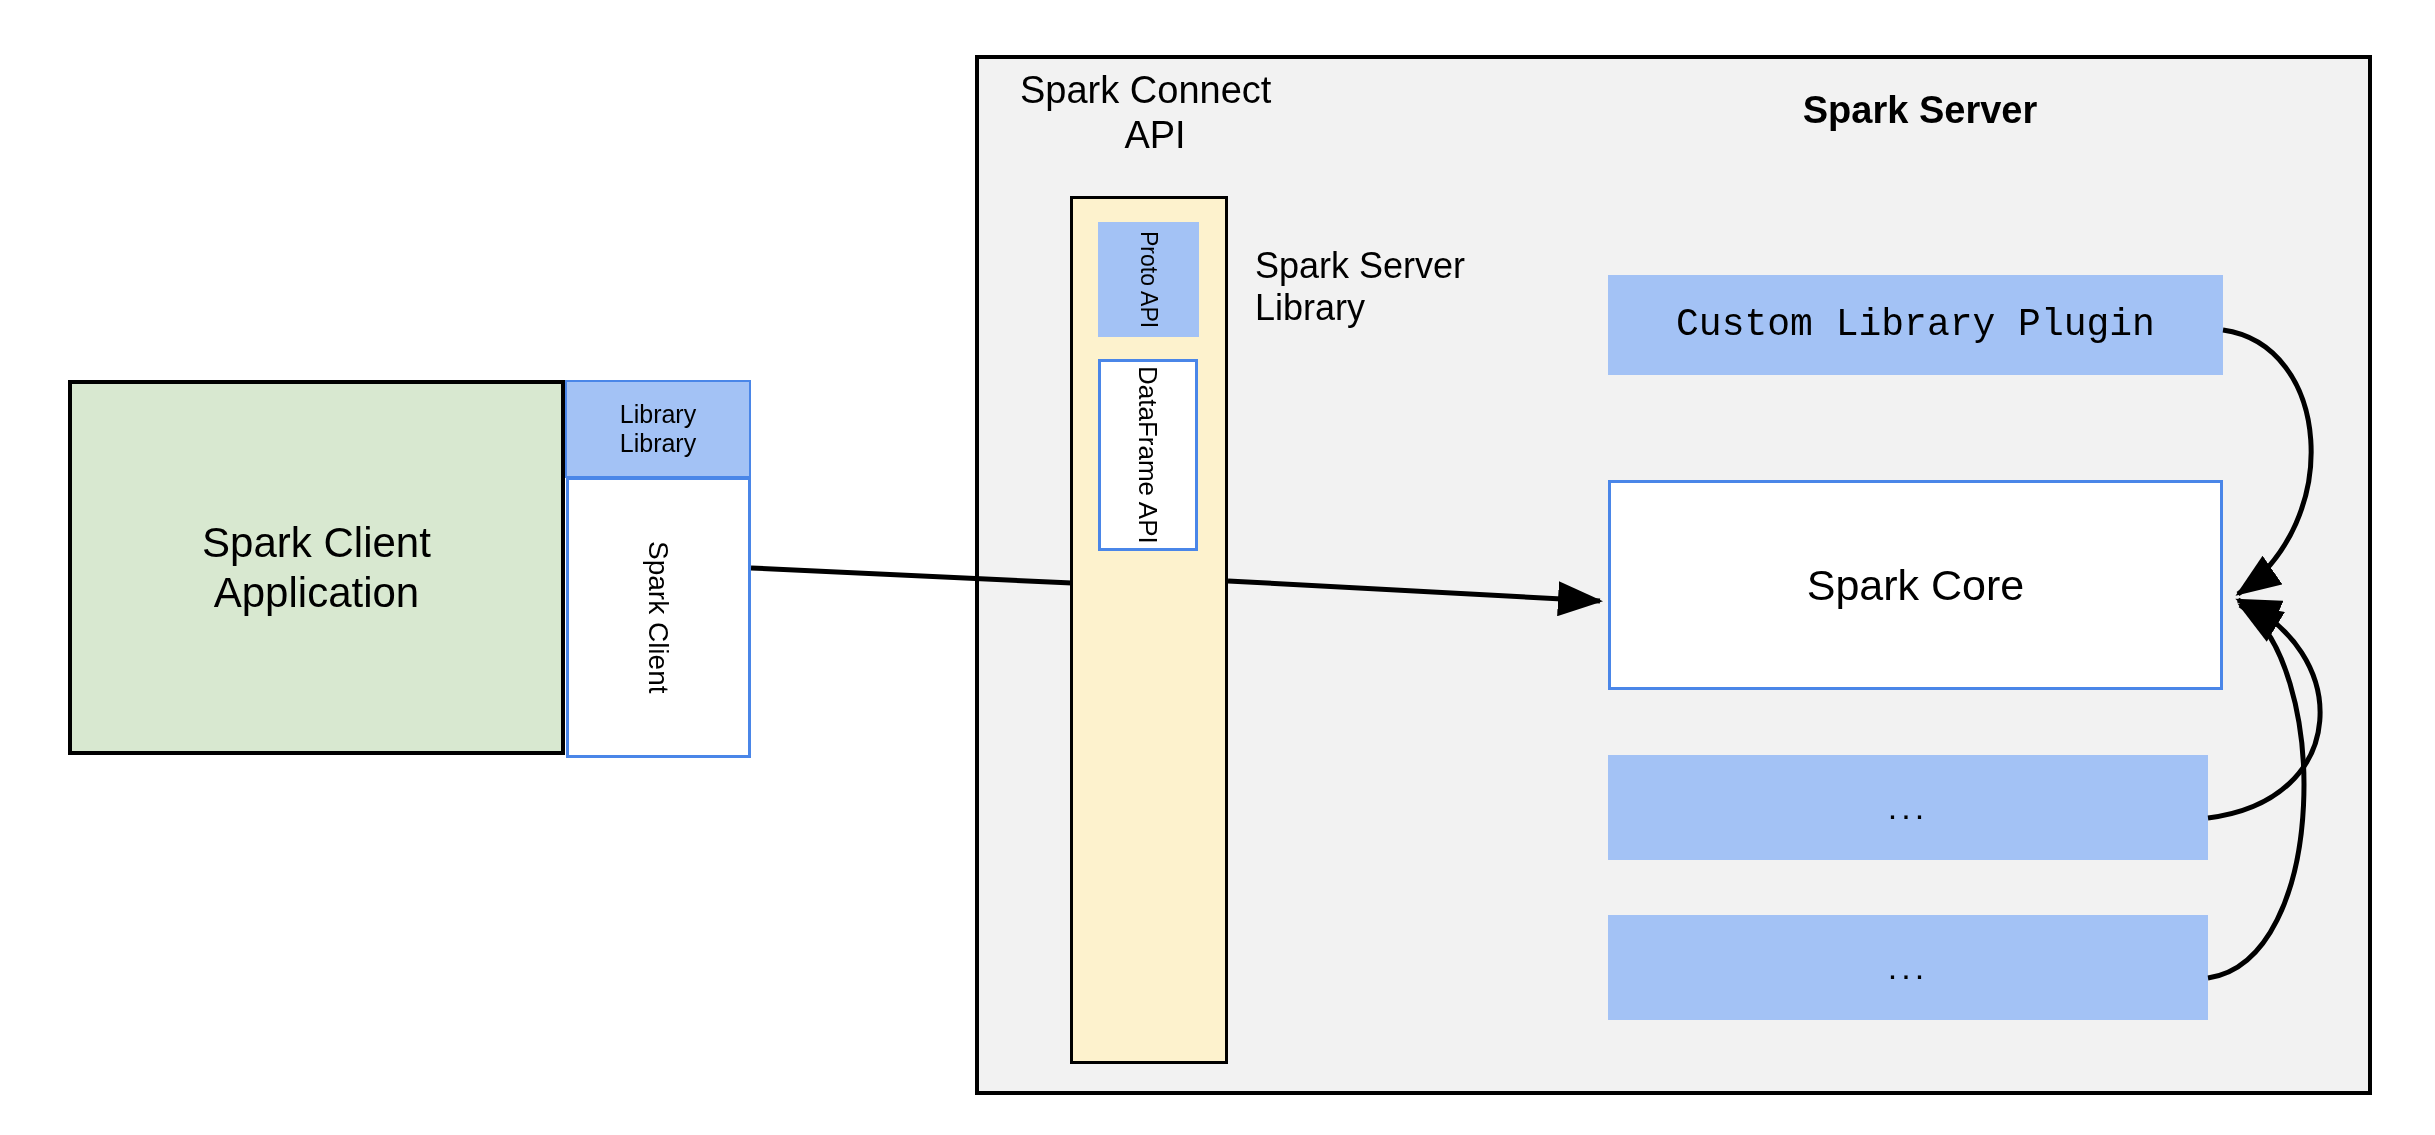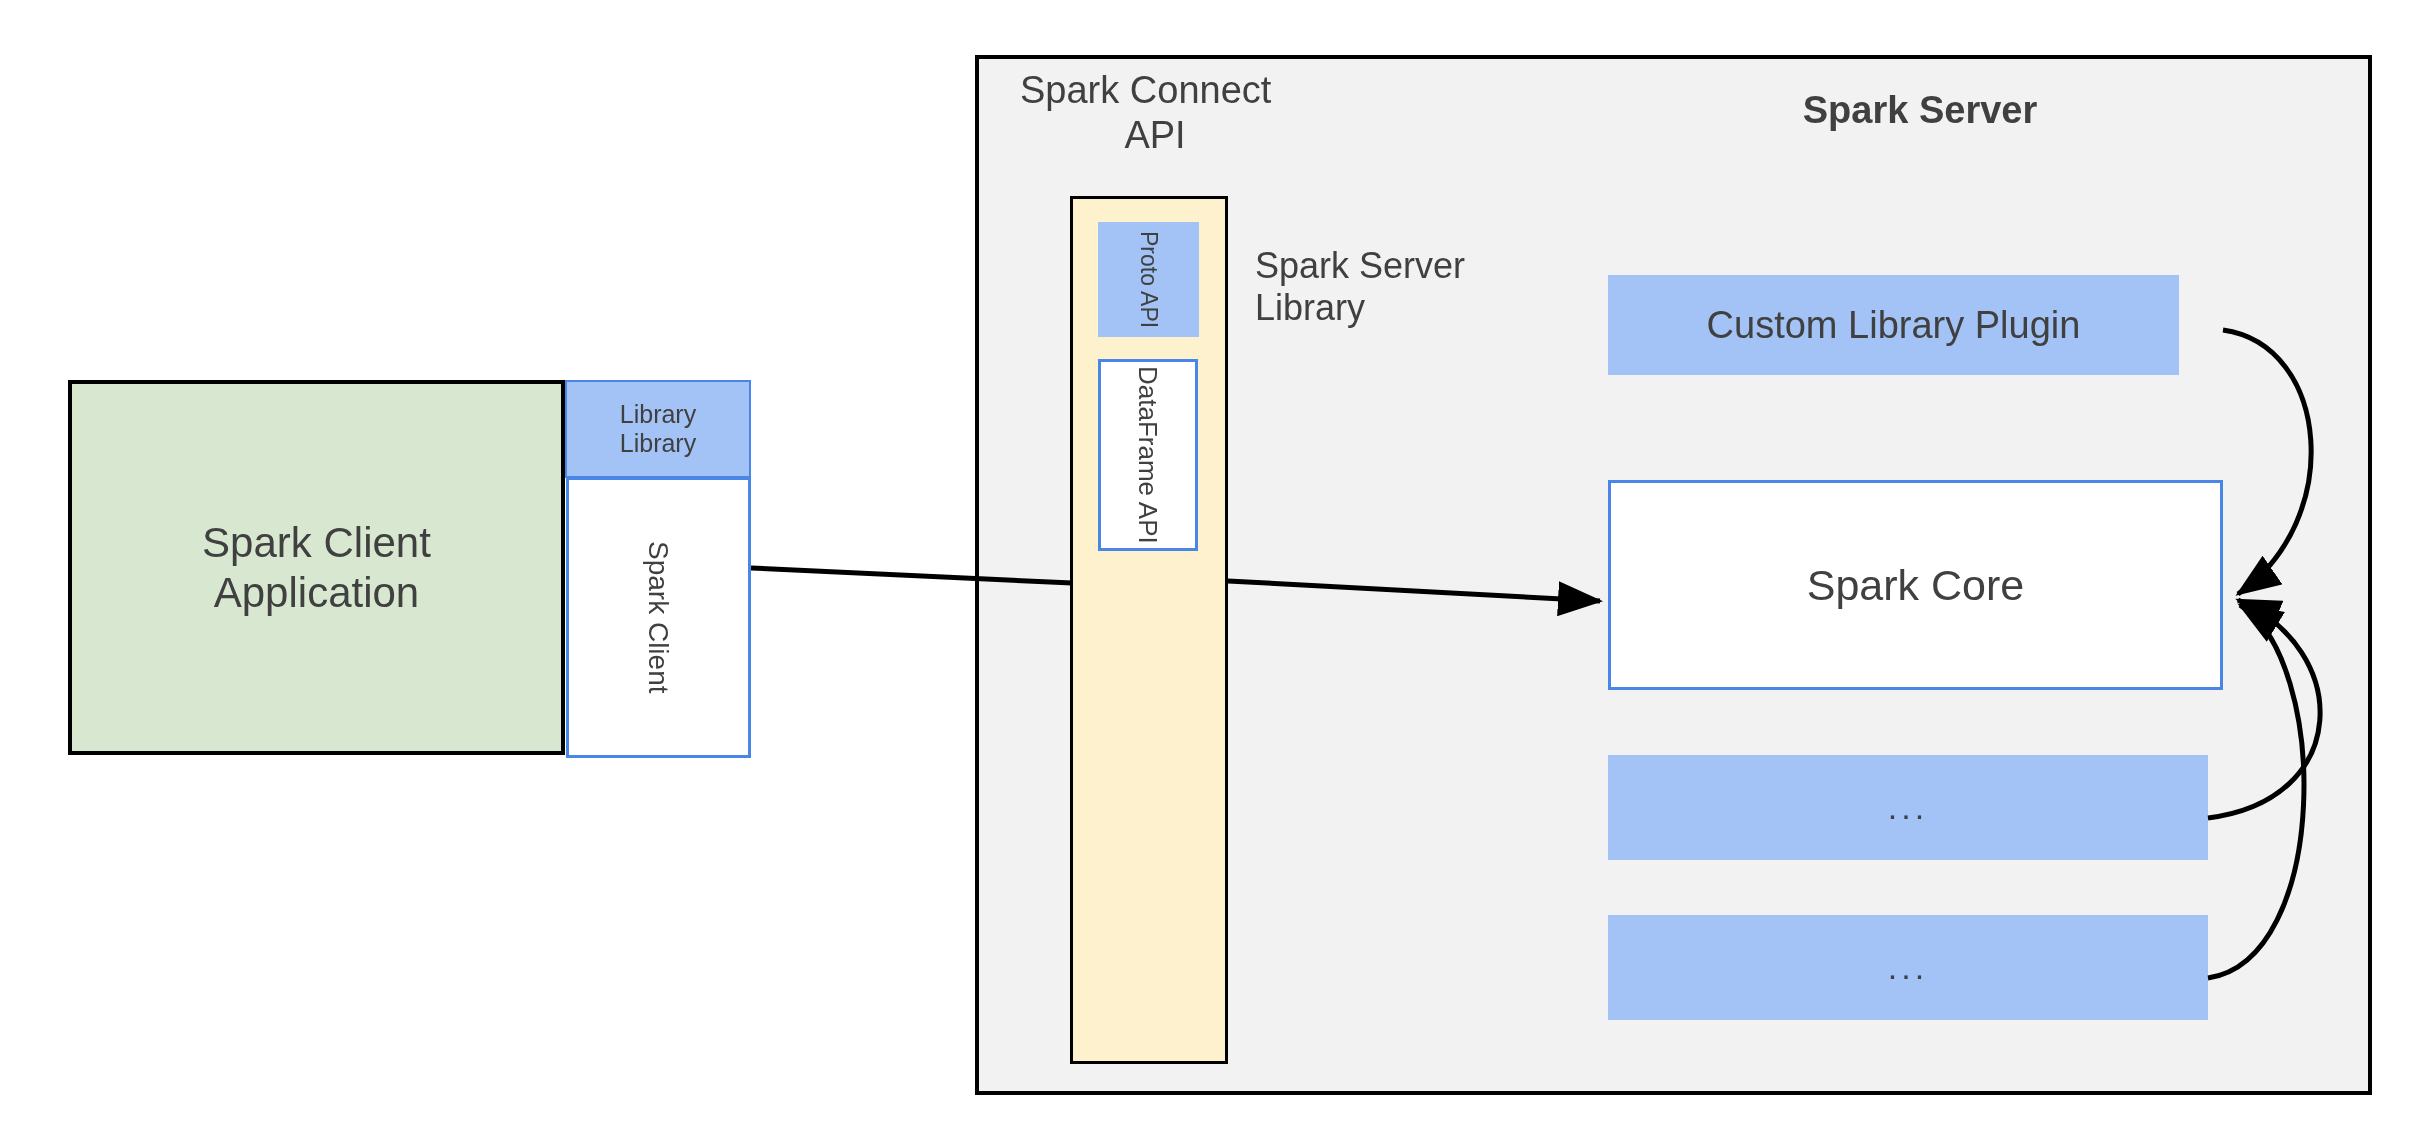--- a/index.html
+++ b/index.html
@@ -21,21 +21,21 @@
   }
 
   
   .box {
     position: absolute;
     box-sizing: border-box;
     display: flex;
     align-items: center;
     justify-content: center;
     text-align: center;
-    color: #404040;
+    color: #000000;
     line-height: 1.18;
   }
   .vtext {
     writing-mode: vertical-rl;
     text-orientation: mixed;
   }
 
   
   #client-app {
     left: 68px;
@@ -140,25 +140,26 @@
     display: block;
     text-align: left;
     z-index: 5;
   }
   #spark-server-library-label span { display: block; }
 
   
   #custom-library-plugin {
     left: 1608px;
     top: 275px;
-    width: 571px;
+    width: 615px;
     height: 100px;
     background: #a3c2f5;
     font-size: 38px;
     z-index: 4;
+    font-family: Liberation Mono, monospace;
   }
   #spark-core {
     left: 1608px;
     top: 480px;
     width: 615px;
     height: 210px;
     background: #ffffff;
     border: 3px solid #4a86e8;
     font-size: 43px;
     z-index: 4;

